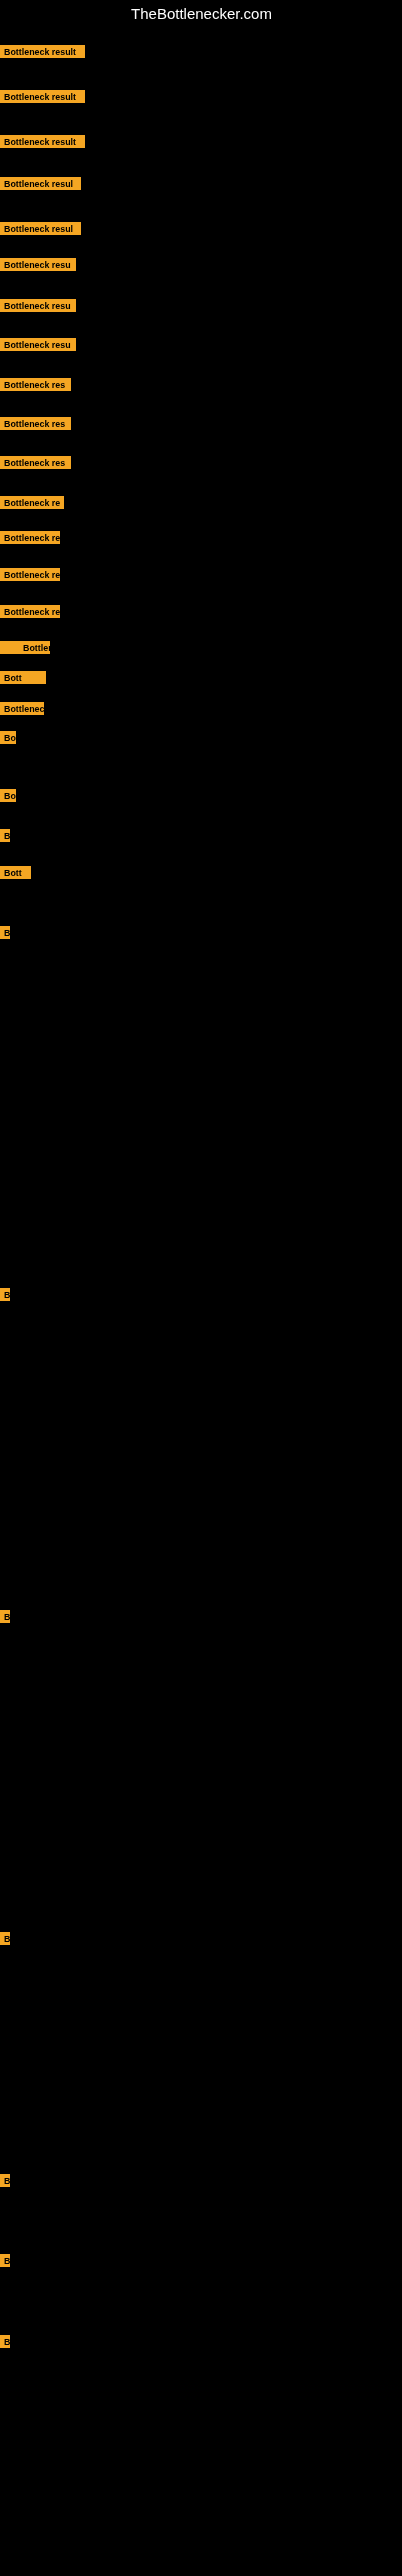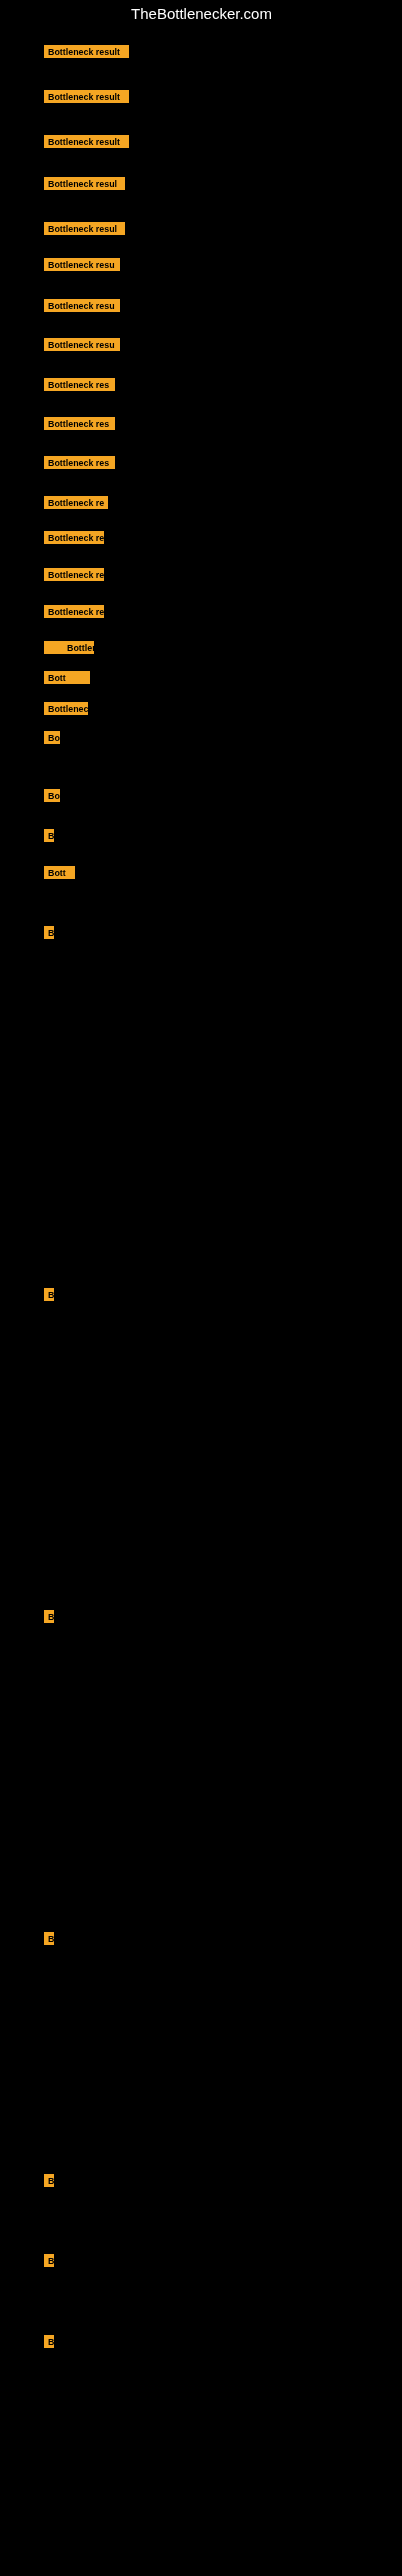--- a/index.html
+++ b/index.html
@@ -31,21 +31,20 @@
       background-color: #f5a623;
       color: #000000;
       font-size: 8.9px;
       font-weight: bold;
       padding: 1.6px 4px;
       display: inline-block;
       position: absolute;
       left: 0;
       white-space: nowrap;
       overflow: hidden;
-      margin-left: 44px;
     }
   </style>
 </head>
 <body>
 
 <div class="site-title">TheBottlenecker.com</div>
 
 <div id="badges-container">
     <div class="bottleneck-badge" id="badge-1" style="top: 45px; width: 85px;">Bottleneck result</div>
     <div class="bottleneck-badge" id="badge-2" style="top: 90px; width: 85px;">Bottleneck result</div>

